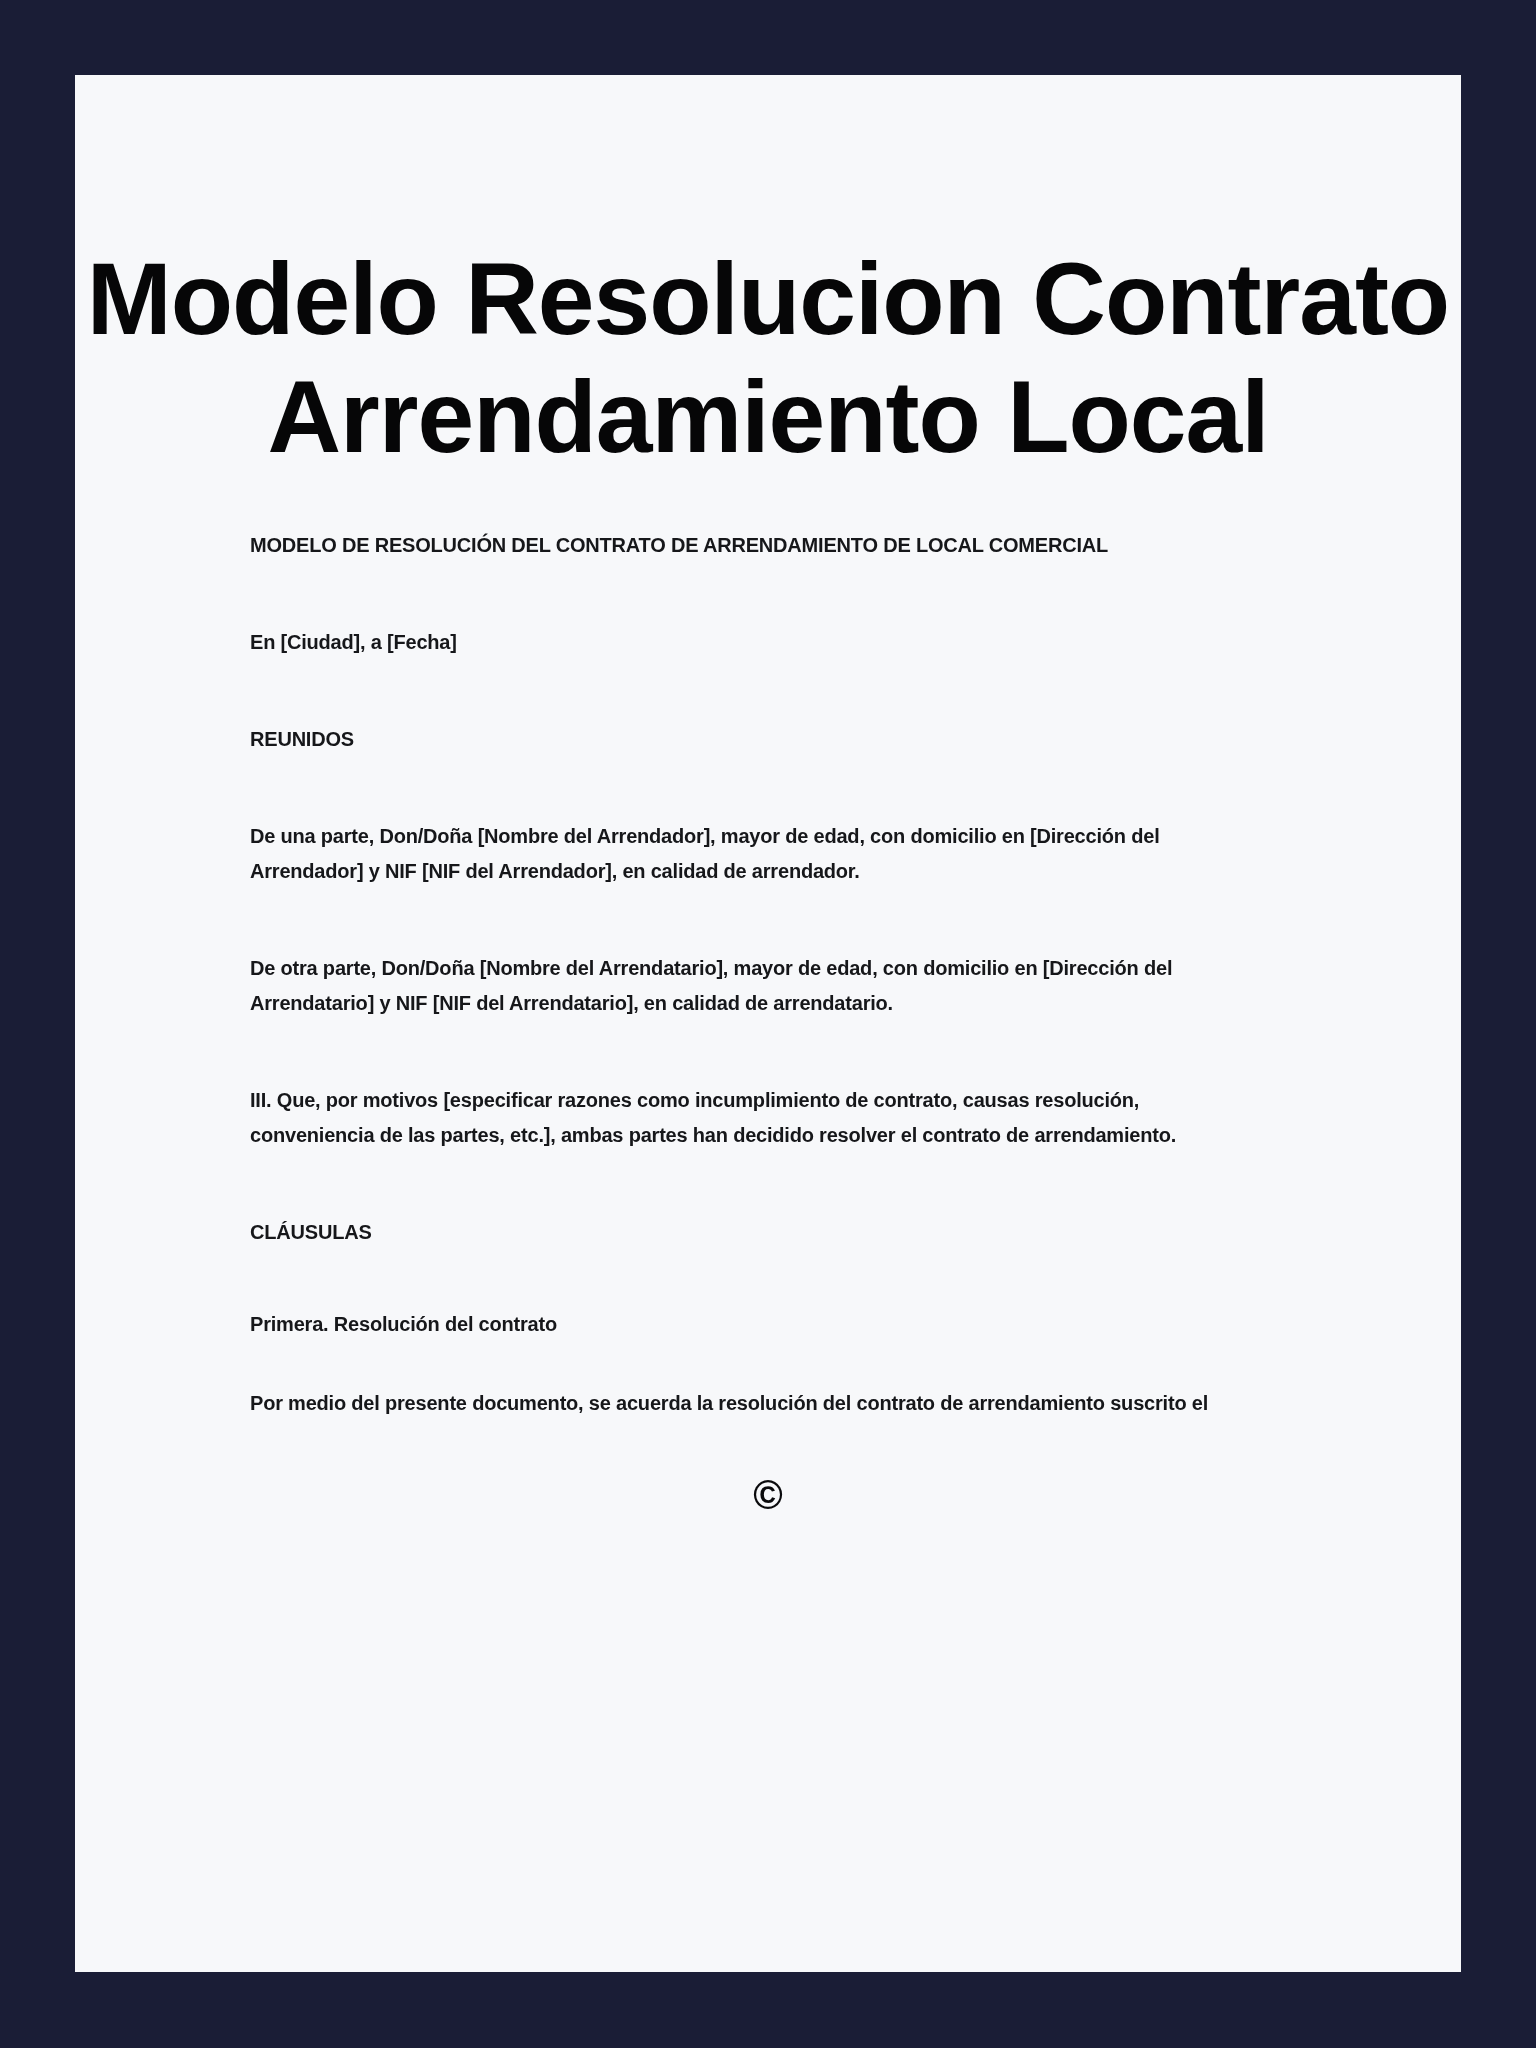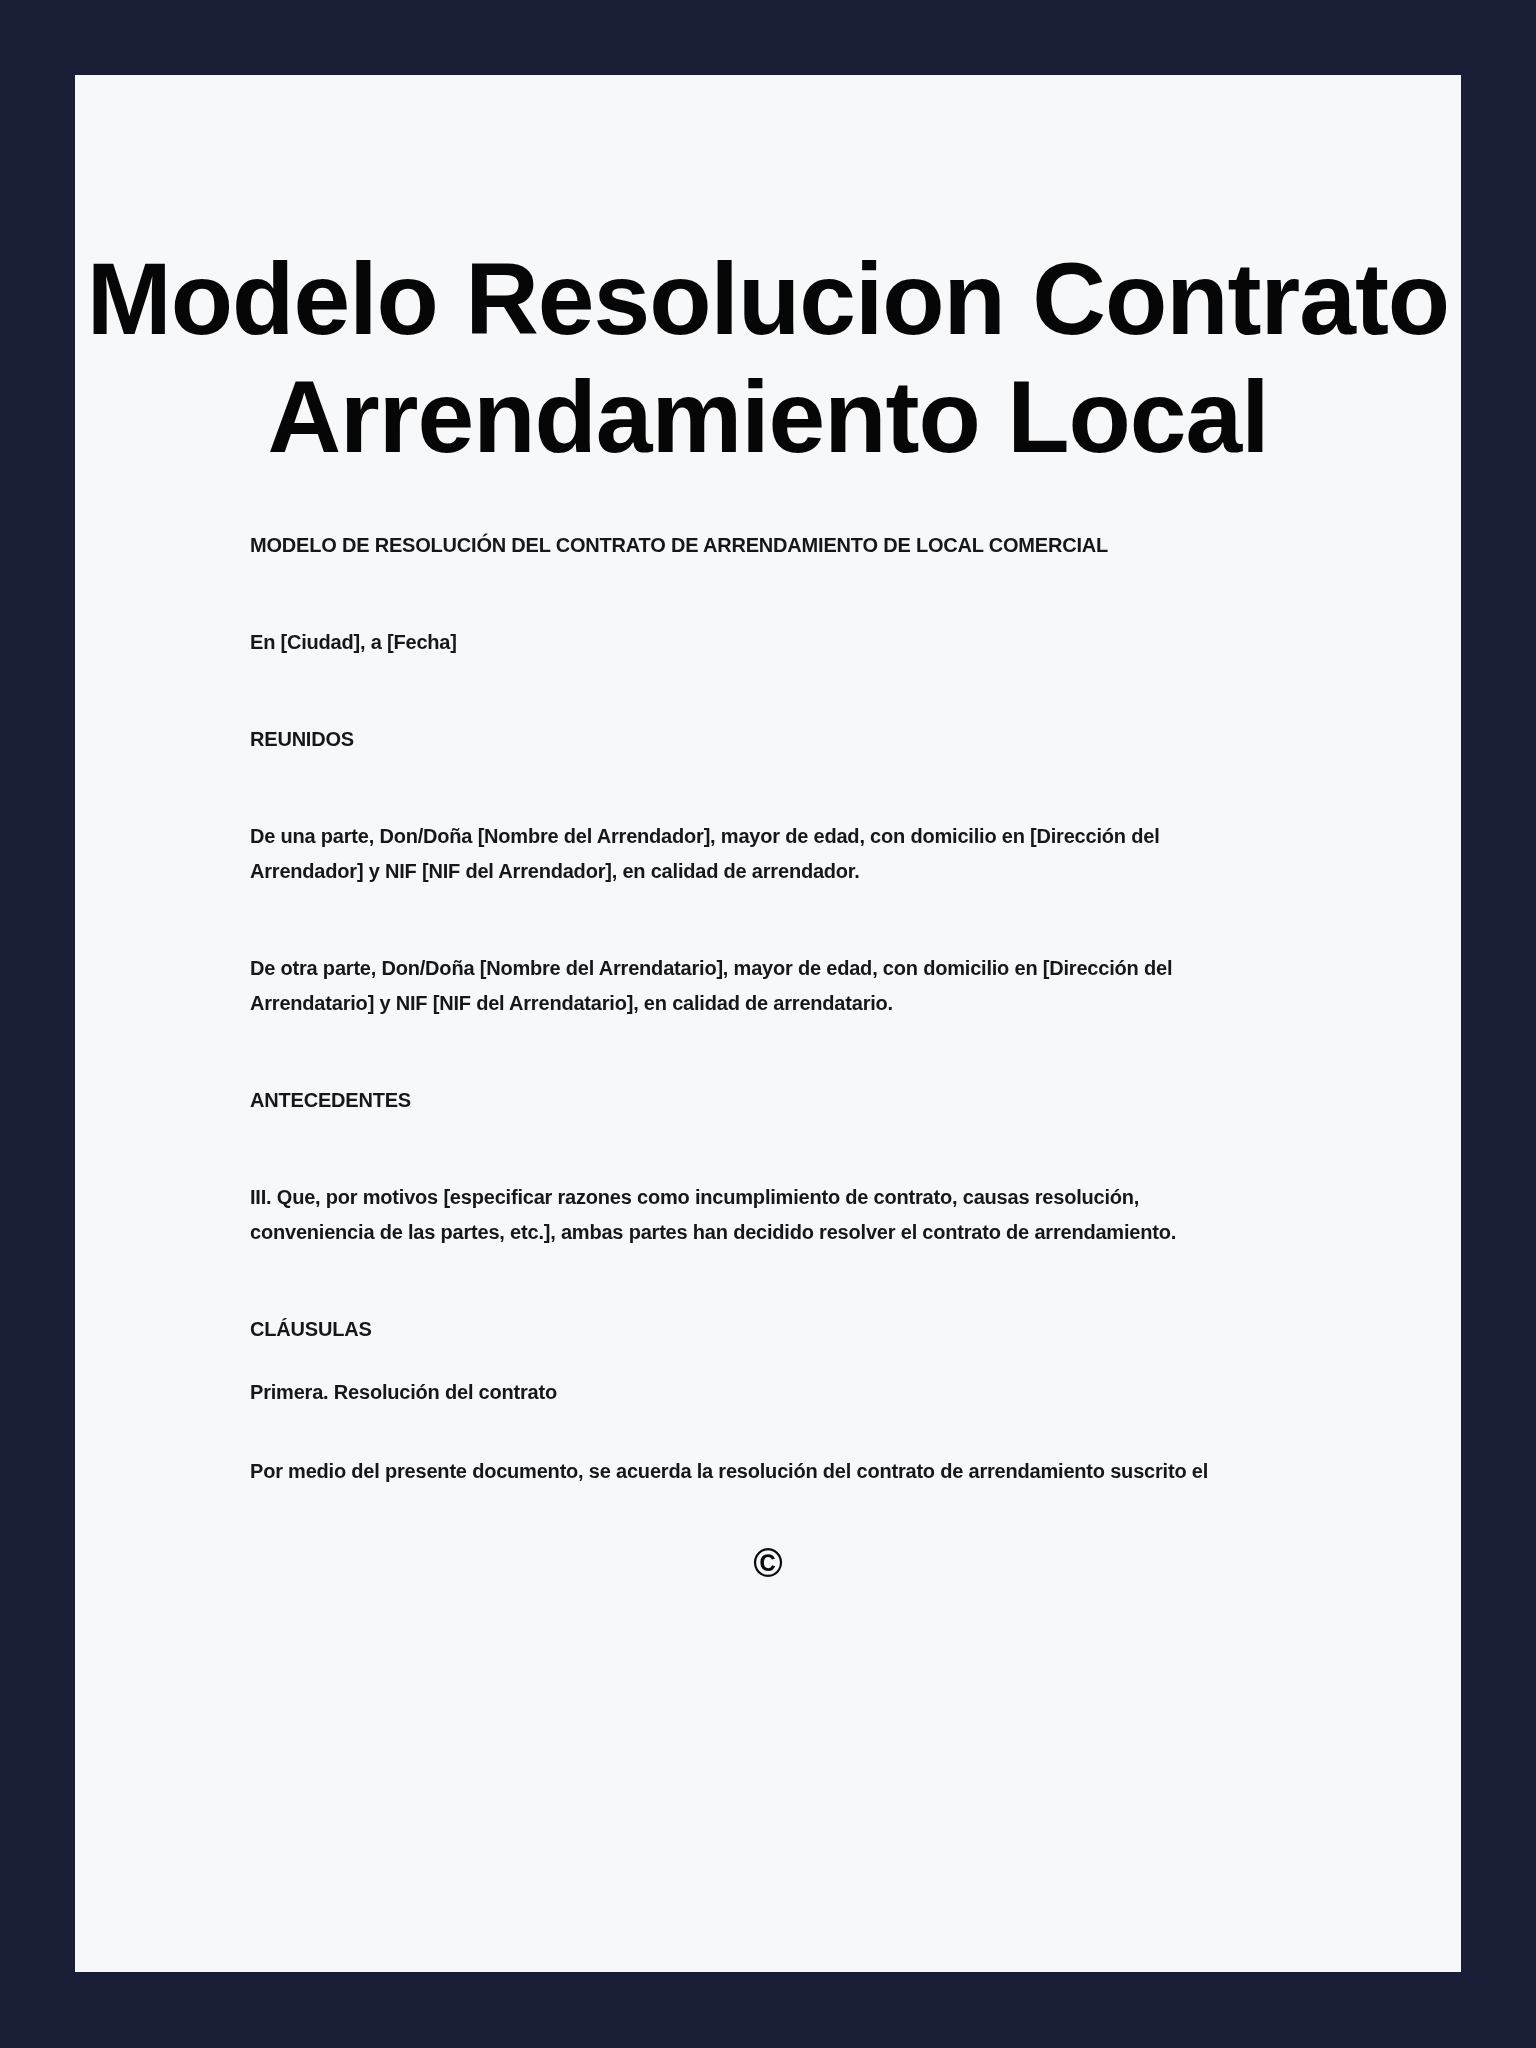--- a/index.html
+++ b/index.html
@@ -43,21 +43,21 @@
   .para {
     margin: 62px 0 0 0;
     font-size: 20px;
     line-height: 35px;
     font-weight: bold;
     letter-spacing: -0.2px;
     white-space: pre;
   }
   .para.gap-first   { margin-top: 52px; }
   .para.gap-small   { margin-top: 18px; }
-  .para.gap-large   { margin-top: 28px; }
+  .para.gap-large   { margin-top: 57px; }
   .para.gap-medium  { margin-top: 44px; }
   .doc-footer {
     margin-top: 50px;
     text-align: center;
   }
   .copyright {
     font-size: 40px;
     line-height: 48px;
     font-weight: bold;
     color: #0a0a0c;
@@ -73,21 +73,20 @@
 Arrendamiento Local</h1>
 
     <div class="doc-body">
       <p class="para gap-first">MODELO DE RESOLUCIÓN DEL CONTRATO DE ARRENDAMIENTO DE LOCAL COMERCIAL</p>
       <p class="para">En [Ciudad], a [Fecha]</p>
       <p class="para">REUNIDOS</p>
       <p class="para">De una parte, Don/Doña [Nombre del Arrendador], mayor de edad, con domicilio en [Dirección del
 Arrendador] y NIF [NIF del Arrendador], en calidad de arrendador.</p>
       <p class="para">De otra parte, Don/Doña [Nombre del Arrendatario], mayor de edad, con domicilio en [Dirección del
 Arrendatario] y NIF [NIF del Arrendatario], en calidad de arrendatario.</p>
-      <p class="para">ANTECEDENTES</p>
       <p class="para">III. Que, por motivos [especificar razones como incumplimiento de contrato, causas resolución,
 conveniencia de las partes, etc.], ambas partes han decidido resolver el contrato de arrendamiento.</p>
       <p class="para">CLÁUSULAS</p>
       <p class="para gap-large">Primera. Resolución del contrato</p>
       <p class="para gap-medium">Por medio del presente documento, se acuerda la resolución del contrato de arrendamiento suscrito el</p>
     </div>
 
     <div class="doc-footer">
       <span class="copyright">©</span>
     </div>

